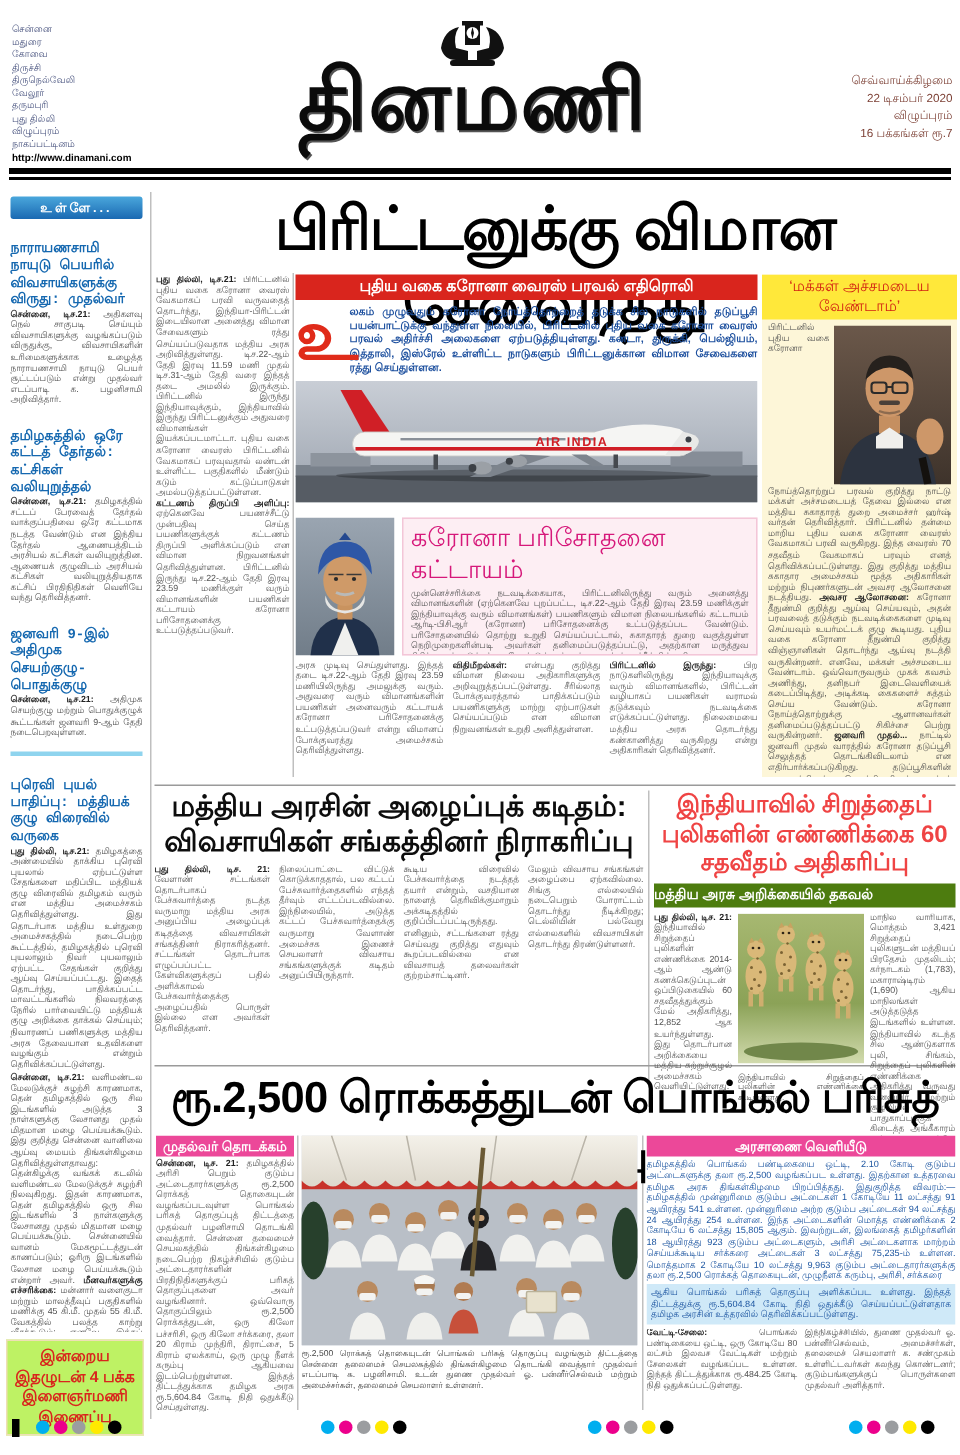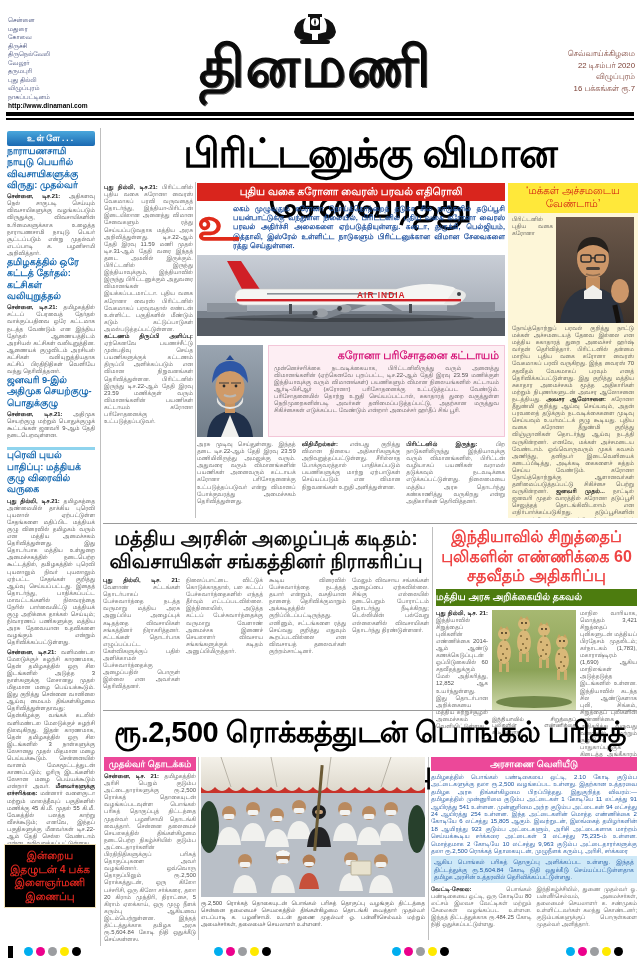--- a/index.html
+++ b/index.html
@@ -13,43 +13,43 @@
   .crest{left:286px;top:10px;}
   .dateblock{left:495px;top:48px;width:140px;text-align:right;color:#7d4136;font-size:7.8px;line-height:11.5px;}
   .rule-a{left:6px;top:112px;width:628px;height:4px;background:#000;}
   .rule-b{left:6px;top:118px;width:628px;height:2px;background:#000;}
   
   .vline{position:absolute;width:1px;background:#bfbfbf;}
   .hline{position:absolute;height:1px;background:#9a9a9a;}
   
   .sidebar{left:0;top:128px;width:99px;height:760px;padding:3px 4px 0 7px;box-sizing:border-box;overflow:hidden;}
   .inside-box{background:linear-gradient(#4aa7dc,#1a69b2);color:#fff;font-weight:bold;font-size:8.5px;text-align:center;border-radius:2px;padding:2px 0;letter-spacing:2px;}
-  .sb-h{color:#1568b0;font-weight:bold;font-size:9.3px;line-height:11.3px;margin-top:0;}
+  .sb-h{color:#1568b0;font-weight:bold;font-size:9.3px;line-height:11.3px;margin-top:14px;font-family:Liberation Mono, monospace;}
   .sb-b{font-size:5.9px;line-height:7.1px;color:#4c4c4c;margin-top:2px;}
   .sb-b b{color:#222;}
   .sb-div{height:3px;background:#8fd4ee;margin:8px 0 0 0;}
-  .promo{left:4px;top:844px;width:92px;background:#000000;border:1px solid #eedfb6;color:#d9251d;font-weight:bold;font-size:10.5px;line-height:13.5px;text-align:center;padding:4px 2px;box-sizing:border-box;}
+  .promo{left:4px;top:893px;width:92px;background:#bef264;border:1px solid #eedfb6;color:#d9251d;font-weight:bold;font-size:10.5px;line-height:13.5px;text-align:center;padding:4px 2px;box-sizing:border-box;}
   
   .regbar{width:5px;height:12px;background:#000;}
   .regdots{display:flex;gap:3px;}
   .regdots span{width:9px;height:9px;border-radius:50%;display:block;}
   .dc{background:#00aeef;} .dm{background:#ec008c;} .dk{background:#9b9da0;} .dy{background:#ffe900;} .db{background:#000;}
   
   .lead-headline{left:102px;top:128px;width:536px;text-align:center;font-size:40px;line-height:50px;font-weight:bold;color:#000;letter-spacing:-1px;}
   .lead-col1{left:104px;top:184px;width:89px;height:334px;overflow:hidden;font-size:5.9px;line-height:7.1px;color:#555;}
   .lead-col1 b{color:#222;}
   .lead-center{left:197px;top:183px;width:308px;}
   .kicker{background:#d9251d;color:#fff;font-weight:bold;font-size:10.5px;text-align:center;padding:2px 0;}
   .intro{position:relative;margin-top:3px;padding-left:36px;color:#1c4f9e;font-weight:bold;font-size:7.3px;line-height:9.2px;height:47px;overflow:hidden;}
   .dropcap{position:absolute;left:0;top:-4px;font-size:46px;line-height:48px;color:#e02b1a;font-weight:bold;}
   .planebox{margin-top:4px;width:308px;height:81px;}
   .midrow{margin-top:5px;display:flex;gap:5px;height:92px;}
   .turbanbox{width:66px;height:92px;flex:0 0 66px;}
   .pinkbox{flex:1;background:#fdeef3;border:1px solid #f3c6d8;padding:2px 5px;box-sizing:border-box;overflow:hidden;}
-  .pink-h{color:#d6187a;font-weight:bold;font-size:11px;text-align:right;margin:1px 0 2px 0;}
+  .pink-h{color:#d6187a;font-weight:normal;font-size:17px;text-align:left;margin:1px 0 2px 0;}
   .pink-b{font-size:5.9px;line-height:7px;color:#555;}
   .cols3{margin-top:4px;display:flex;gap:6px;height:85px;overflow:hidden;}
   .cols3 div{flex:1;font-size:5.9px;line-height:7.1px;color:#555;overflow:hidden;}
   .cols3 b{color:#222;}
   
   .minister{left:508px;top:183px;width:130px;height:335px;background:#fdf6d8;overflow:hidden;}
   .yellow-banner{background:#ffe83a;color:#d21f12;font-weight:normal;font-size:10.3px;text-align:center;padding:2px 0;}
   .min-body{padding:3px 4px;font-size:5.9px;line-height:7.1px;color:#4c4c4c;}
   .min-body b{color:#222;}
   .min-photo{float:right;width:78px;height:106px;margin:1px 0 2px 3px;}

